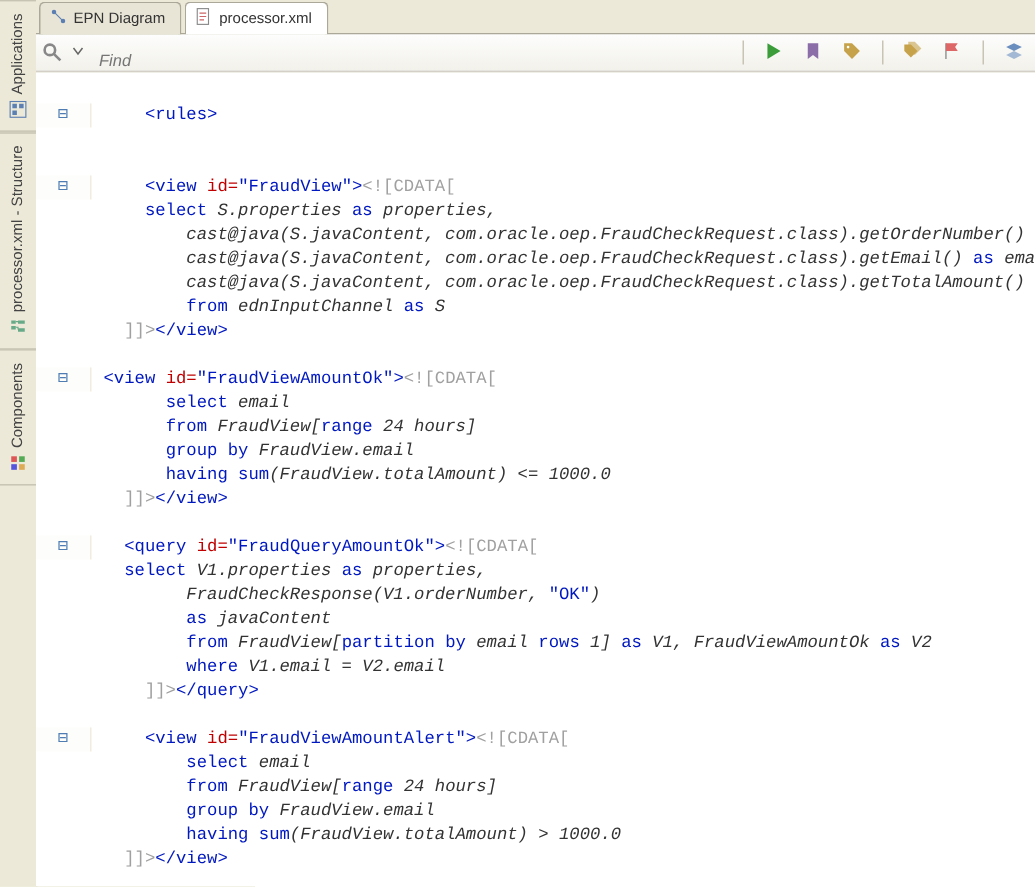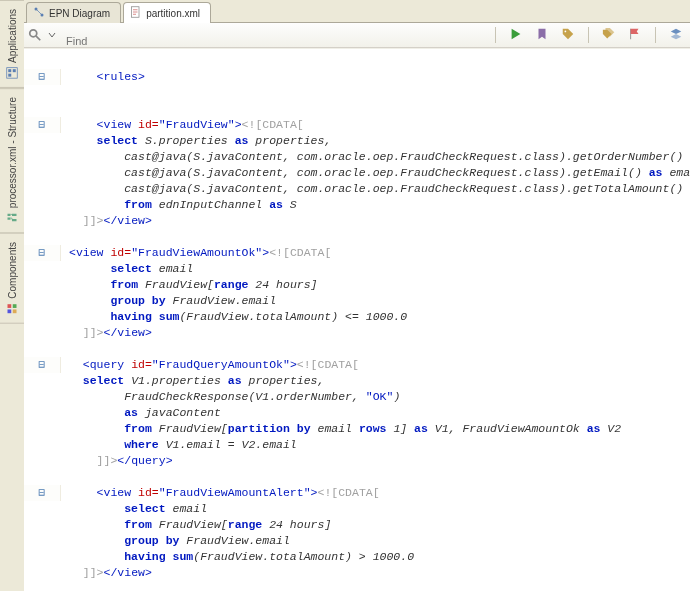--- a/index.html
+++ b/index.html
@@ -93,20 +93,21 @@
     border-bottom: 1px solid #d4d0c8;
     padding: 0 4px;
     gap: 6px;
   }
   .find-icon { width: 14px; height: 14px; }
   .find-input {
     flex: 1;
     border: none;
     background: transparent;
     font-size: 11px;
+    font-style: italic;
     color: #888;
     outline: none;
     padding: 2px 4px;
     margin-top: 12px;
   }
   .findbar .sep {
     width: 1px; height: 16px; background: #c8c4b4;
     margin: 0 4px;
   }
   .toolbtn {
@@ -149,21 +150,21 @@
     cursor: pointer;
   }
   .linetext {
     padding-left: 8px;
     text-align: right;
   }
   
   .tag { color: #0018c0; }         
   .attr { color: #c00000; }        
   .str { color: #0018c0; }         
-  .kw  { color: #0018c0; font-weight: bold; }  
+  .kw  { color: #0018c0; font-weight: normal; }  
   .ident { color: #333; font-style: italic; }          
   .cdata { color: #a0a0a0; margin-top: 19px; }       
   .dq { color: #0018c0; }
 </style>
 </head>
 <body>
 
 <div class="ide">
 
   <div class="sidebars">
@@ -213,21 +214,21 @@
         </span>
         <span>EPN Diagram</span>
       </div>
       <div class="tab active">
         <span>
           <svg viewBox="0 0 16 16">
               <rect x="2" y="1" width="10" height="14" fill="#fff" stroke="#888"></rect>
               <path d="M4 5h6M4 8h6M4 11h4" stroke="#c66"></path>
             </svg>
         </span>
-        <span>partition.xml</span>
+        <span>processor.xml</span>
       </div>
     </div>
 
     <div class="findbar">
       <span class="find-icon">
         <svg viewBox="0 0 16 16">
             <circle cx="6" cy="6" r="4" fill="none" stroke="#888" stroke-width="2"></circle>
             <path d="M9 9 L14 14" stroke="#888" stroke-width="2"></path>
           </svg>
       </span>

